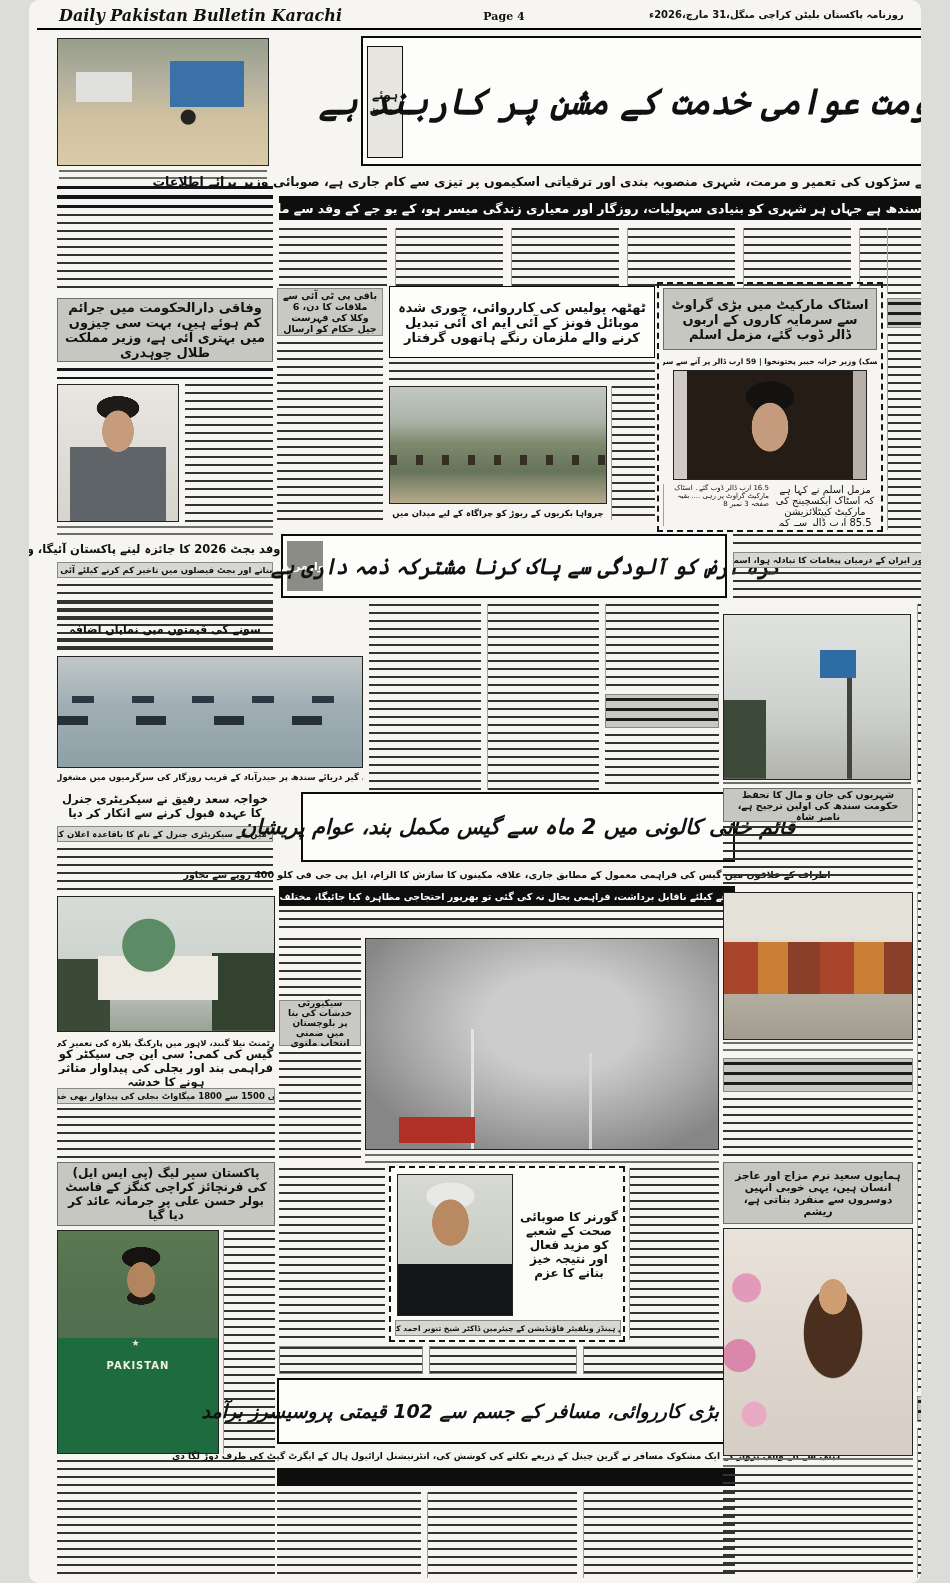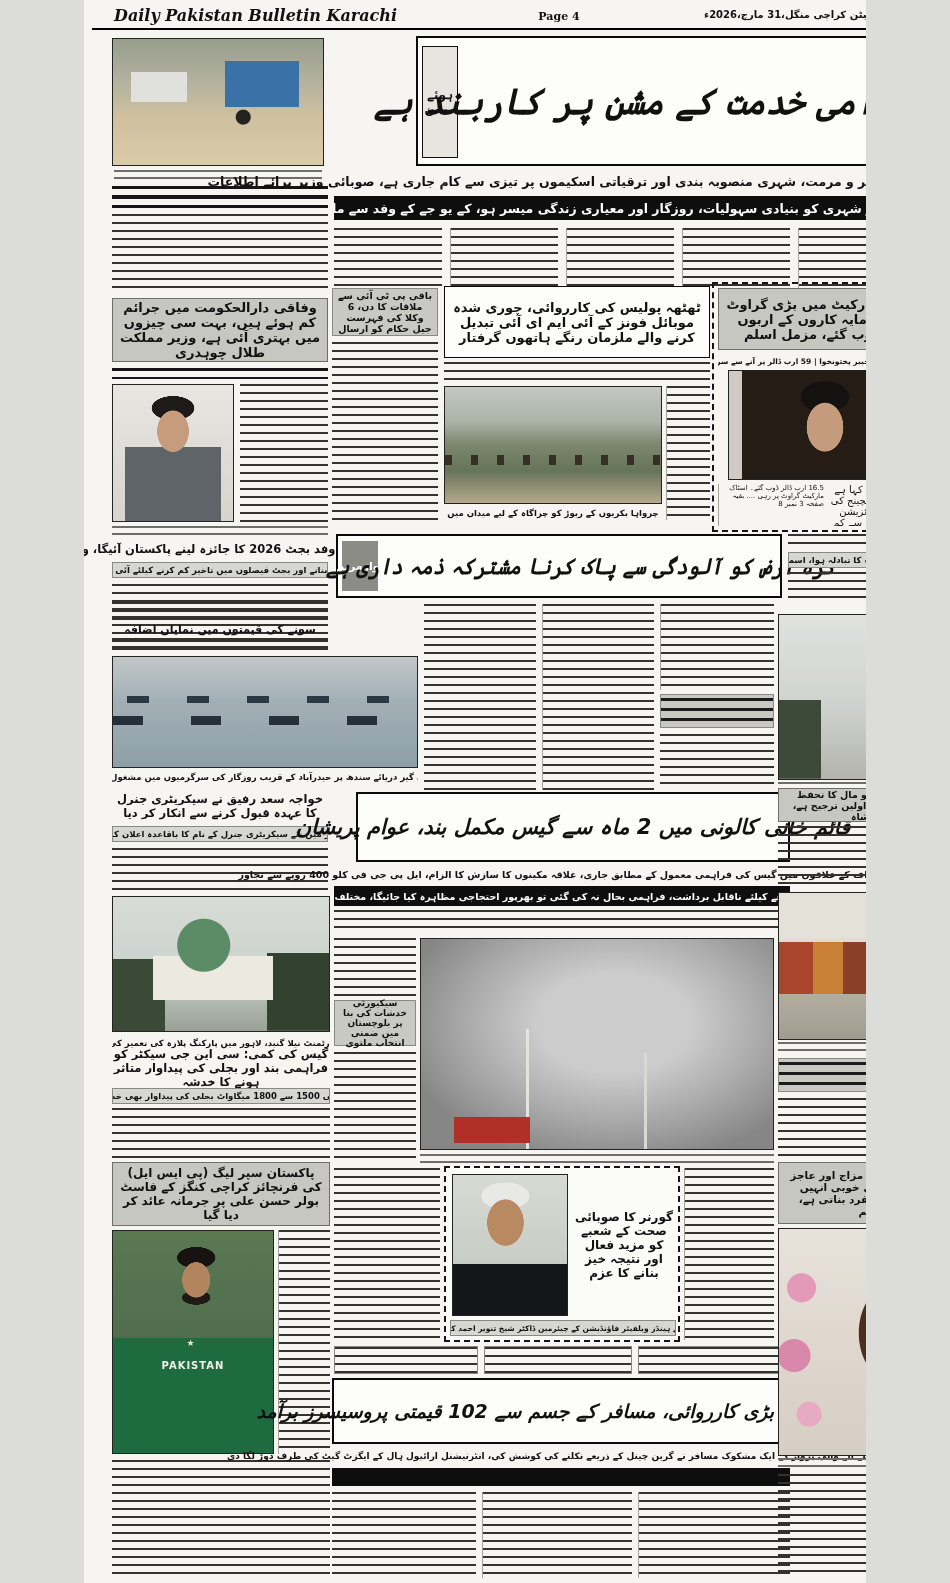--- a/index.html
+++ b/index.html
@@ -1,17 +1,17 @@
 <!DOCTYPE html>
 <html lang="ur"><head>
 <meta charset="utf-8">
 <style>
   html,body{margin:0;padding:0;background:#dcdcd8;}
-  .page{position:relative;width:782px;height:1583px;margin:0 auto;background:#f6f5f1;
-        font-family:"DejaVu Sans",sans-serif;color:#111;overflow:hidden;}
+  .page{position:relative;width:892px;height:1583px;margin:0 auto;background:#f6f5f1;
+        font-family:"DejaVu Sans",sans-serif;color:#111;overflow:hidden;border-radius:10px;}
   .abs{position:absolute;box-sizing:border-box;}
   .rtl{direction:rtl;unicode-bidi:embed;}
   .ctr{display:flex;align-items:center;justify-content:center;text-align:center;}
   
   .sim{background-image:repeating-linear-gradient(180deg,#34342f 0px,#34342f 2.3px,transparent 2.3px,transparent 8px);}
   .sim-bold{background-image:repeating-linear-gradient(180deg,#15151a 0px,#15151a 3.1px,transparent 3.1px,transparent 9.5px);}
   .sim-light{background-image:repeating-linear-gradient(180deg,#6e6e68 0px,#6e6e68 2px,transparent 2px,transparent 7px);}
   .mini-gray{background-color:#c9c9c4;border:1px solid #8a8a84;
              background-image:repeating-linear-gradient(180deg,#1c1c1c 3px,#1c1c1c 6px,transparent 6px,transparent 13px);}
   .gray-head{background:#c7c7c2;border:1.5px solid #6f6f69;font-weight:bold;}

